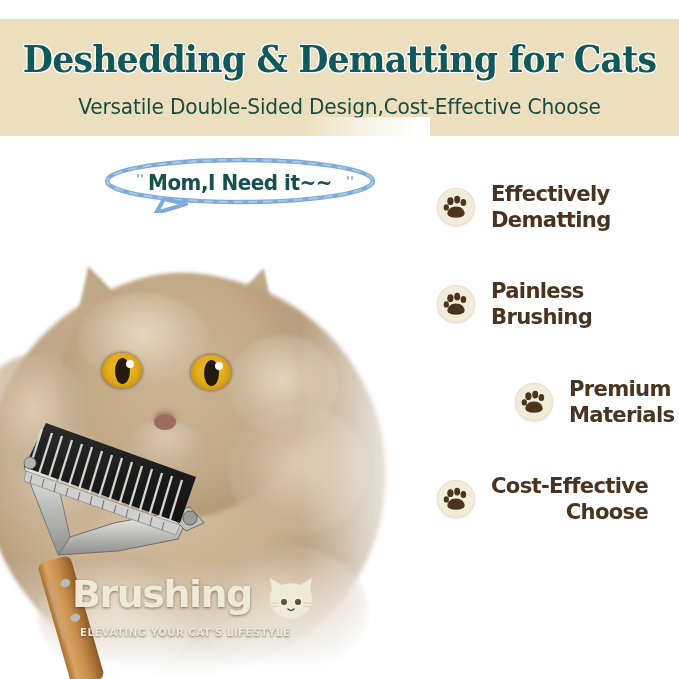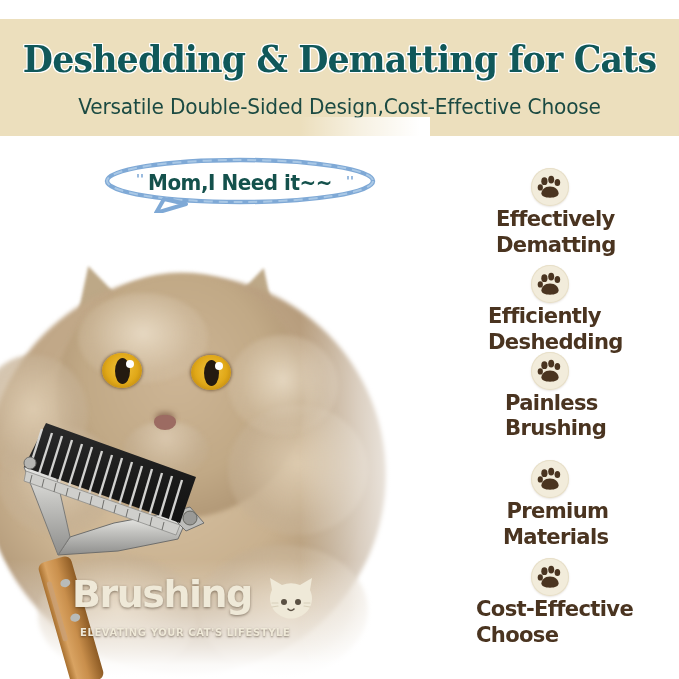--- a/index.html
+++ b/index.html
@@ -252,21 +252,20 @@
     left: 437px; top: 168px;
     width: 242px; height: 470px;
   }
   .feature {
     position: absolute;
     left: 0;
     width: 242px;
     height: 78px;
     display: flex;
     align-items: center;
-    flex-direction: column;
   }
   .feature:nth-child(1) { top: 0; }
   .feature:nth-child(2) { top: 97px; }
   .feature:nth-child(3) { top: 195px; justify-content: flex-end; }
   .feature:nth-child(4) { top: 292px; text-align: right; }
   .feature:nth-child(5) { top: 390px; }
 
   .paw-badge {
     flex: 0 0 auto;
     width: 38px; height: 38px;
@@ -442,69 +441,56 @@
         <ellipse cx="20.2" cy="11.6" rx="3.0" ry="3.9" fill="#4a3420"></ellipse>
         <ellipse cx="26.4" cy="14.4" rx="2.8" ry="3.5" fill="#4a3420"></ellipse>
         <ellipse cx="9.3" cy="19.4" rx="2.6" ry="3.2" fill="#4a3420"></ellipse>
         <path d="M19 18.4 c5.3 0 8.6 3.6 8.6 6.9 c0 3.1 -3.4 4.4 -8.6 4.4 c-5.2 0 -8.6 -1.3 -8.6 -4.4 c0 -3.3 3.3 -6.9 8.6 -6.9 z" fill="#4a3420"></path>
       </svg>
     </div>
     <div class="feature-text">Effectively
 Dematting</div>
   </div>
 
+
   <div class="feature">
     <div class="paw-badge">
       <svg viewBox="0 0 38 38" width="38" height="38">
         <ellipse cx="13.4" cy="13.2" rx="3.1" ry="3.9" fill="#4a3420"></ellipse>
         <ellipse cx="20.2" cy="11.6" rx="3.0" ry="3.9" fill="#4a3420"></ellipse>
         <ellipse cx="26.4" cy="14.4" rx="2.8" ry="3.5" fill="#4a3420"></ellipse>
         <ellipse cx="9.3" cy="19.4" rx="2.6" ry="3.2" fill="#4a3420"></ellipse>
         <path d="M19 18.4 c5.3 0 8.6 3.6 8.6 6.9 c0 3.1 -3.4 4.4 -8.6 4.4 c-5.2 0 -8.6 -1.3 -8.6 -4.4 c0 -3.3 3.3 -6.9 8.6 -6.9 z" fill="#4a3420"></path>
       </svg>
     </div>
-    <div class="feature-text">Efficiently
-Deshedding</div>
+    <div class="feature-text">Painless
+Brushing</div>
   </div>
 
   <div class="feature">
     <div class="paw-badge">
       <svg viewBox="0 0 38 38" width="38" height="38">
         <ellipse cx="13.4" cy="13.2" rx="3.1" ry="3.9" fill="#4a3420"></ellipse>
         <ellipse cx="20.2" cy="11.6" rx="3.0" ry="3.9" fill="#4a3420"></ellipse>
         <ellipse cx="26.4" cy="14.4" rx="2.8" ry="3.5" fill="#4a3420"></ellipse>
         <ellipse cx="9.3" cy="19.4" rx="2.6" ry="3.2" fill="#4a3420"></ellipse>
         <path d="M19 18.4 c5.3 0 8.6 3.6 8.6 6.9 c0 3.1 -3.4 4.4 -8.6 4.4 c-5.2 0 -8.6 -1.3 -8.6 -4.4 c0 -3.3 3.3 -6.9 8.6 -6.9 z" fill="#4a3420"></path>
       </svg>
     </div>
-    <div class="feature-text">Painless
-Brushing</div>
+    <div class="feature-text">Premium
+Materials</div>
   </div>
 
   <div class="feature">
     <div class="paw-badge">
       <svg viewBox="0 0 38 38" width="38" height="38">
         <ellipse cx="13.4" cy="13.2" rx="3.1" ry="3.9" fill="#4a3420"></ellipse>
         <ellipse cx="20.2" cy="11.6" rx="3.0" ry="3.9" fill="#4a3420"></ellipse>
         <ellipse cx="26.4" cy="14.4" rx="2.8" ry="3.5" fill="#4a3420"></ellipse>
         <ellipse cx="9.3" cy="19.4" rx="2.6" ry="3.2" fill="#4a3420"></ellipse>
         <path d="M19 18.4 c5.3 0 8.6 3.6 8.6 6.9 c0 3.1 -3.4 4.4 -8.6 4.4 c-5.2 0 -8.6 -1.3 -8.6 -4.4 c0 -3.3 3.3 -6.9 8.6 -6.9 z" fill="#4a3420"></path>
       </svg>
     </div>
-    <div class="feature-text">Premium
-Materials</div>
-  </div>
-
-  <div class="feature">
-    <div class="paw-badge">
-      <svg viewBox="0 0 38 38" width="38" height="38">
-        <ellipse cx="13.4" cy="13.2" rx="3.1" ry="3.9" fill="#4a3420"></ellipse>
-        <ellipse cx="20.2" cy="11.6" rx="3.0" ry="3.9" fill="#4a3420"></ellipse>
-        <ellipse cx="26.4" cy="14.4" rx="2.8" ry="3.5" fill="#4a3420"></ellipse>
-        <ellipse cx="9.3" cy="19.4" rx="2.6" ry="3.2" fill="#4a3420"></ellipse>
-        <path d="M19 18.4 c5.3 0 8.6 3.6 8.6 6.9 c0 3.1 -3.4 4.4 -8.6 4.4 c-5.2 0 -8.6 -1.3 -8.6 -4.4 c0 -3.3 3.3 -6.9 8.6 -6.9 z" fill="#4a3420"></path>
-      </svg>
-    </div>
     <div class="feature-text">Cost-Effective
 Choose</div>
   </div>
 
 </div>
 
 </body></html>

